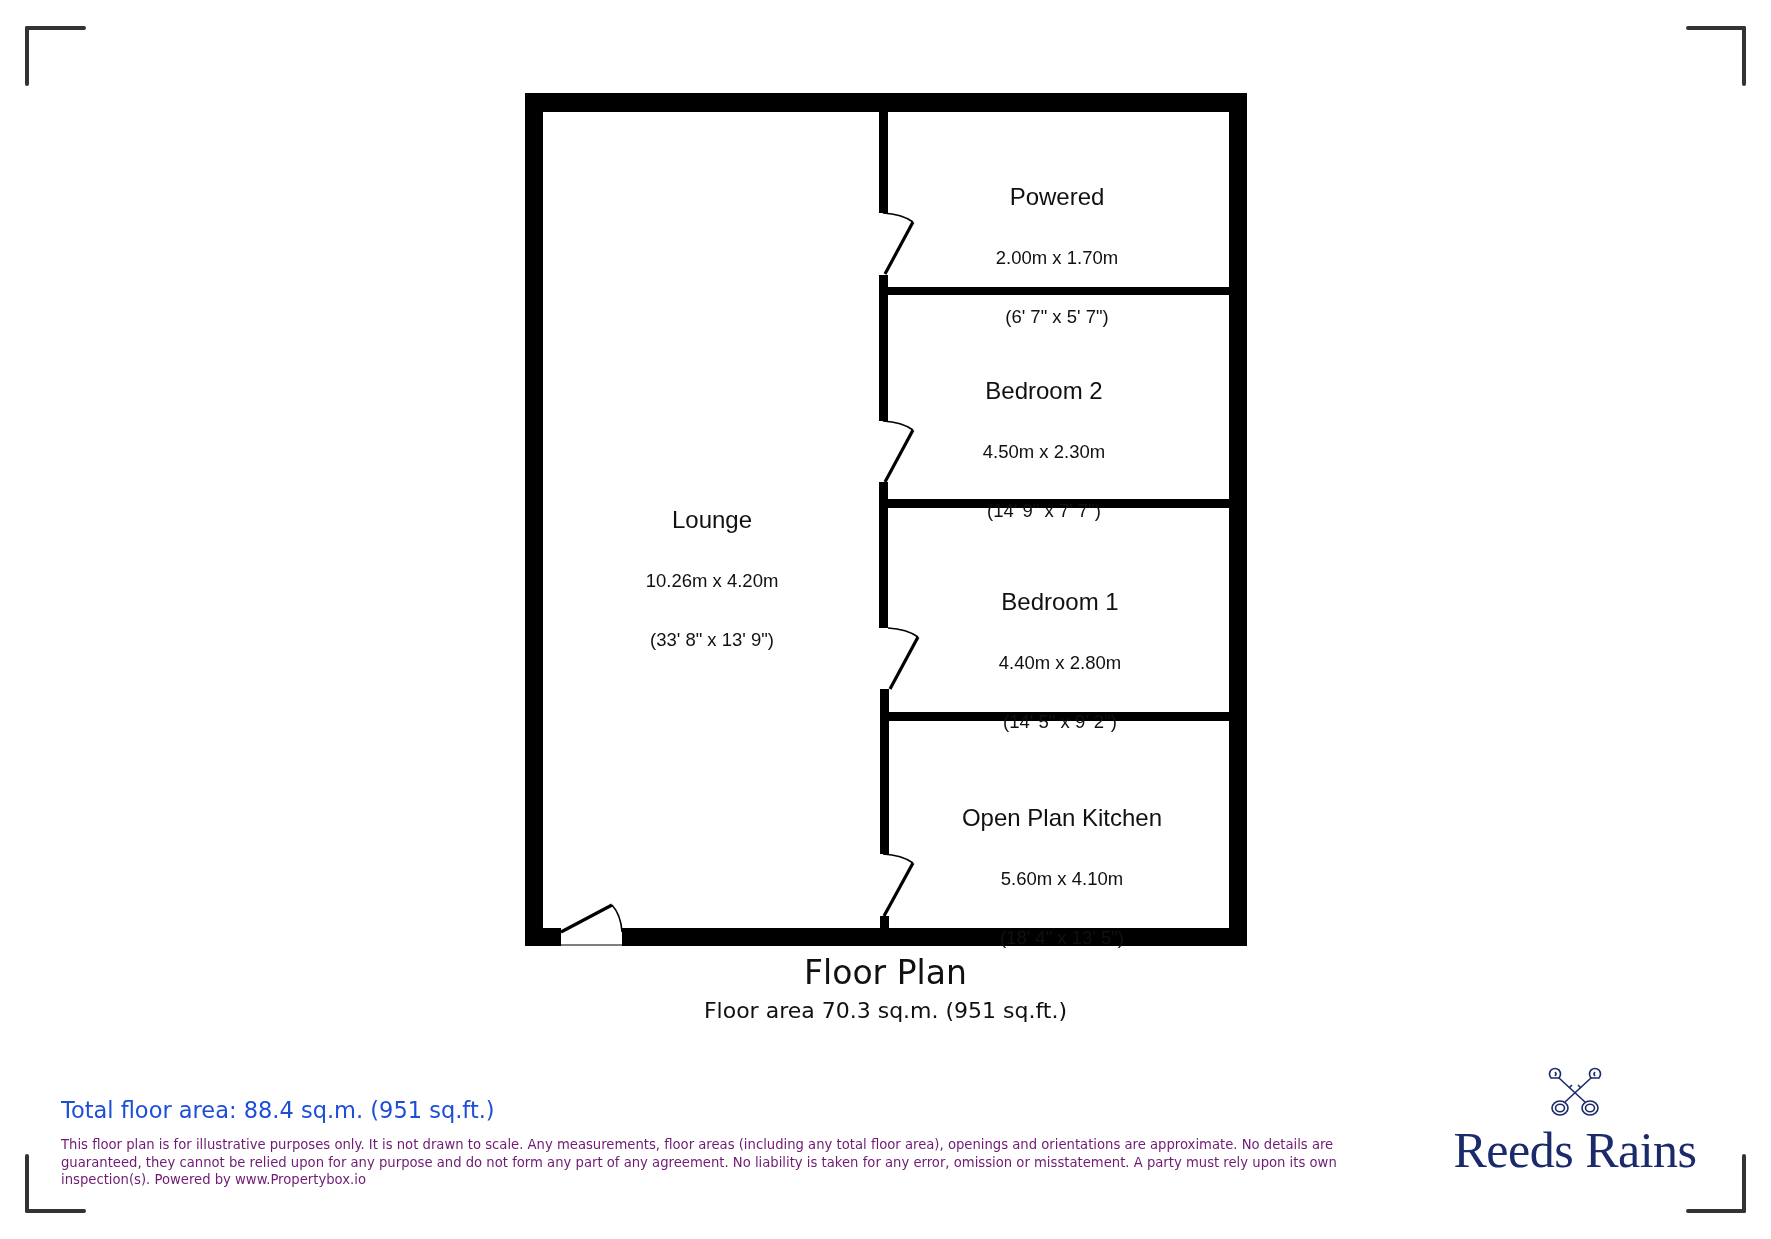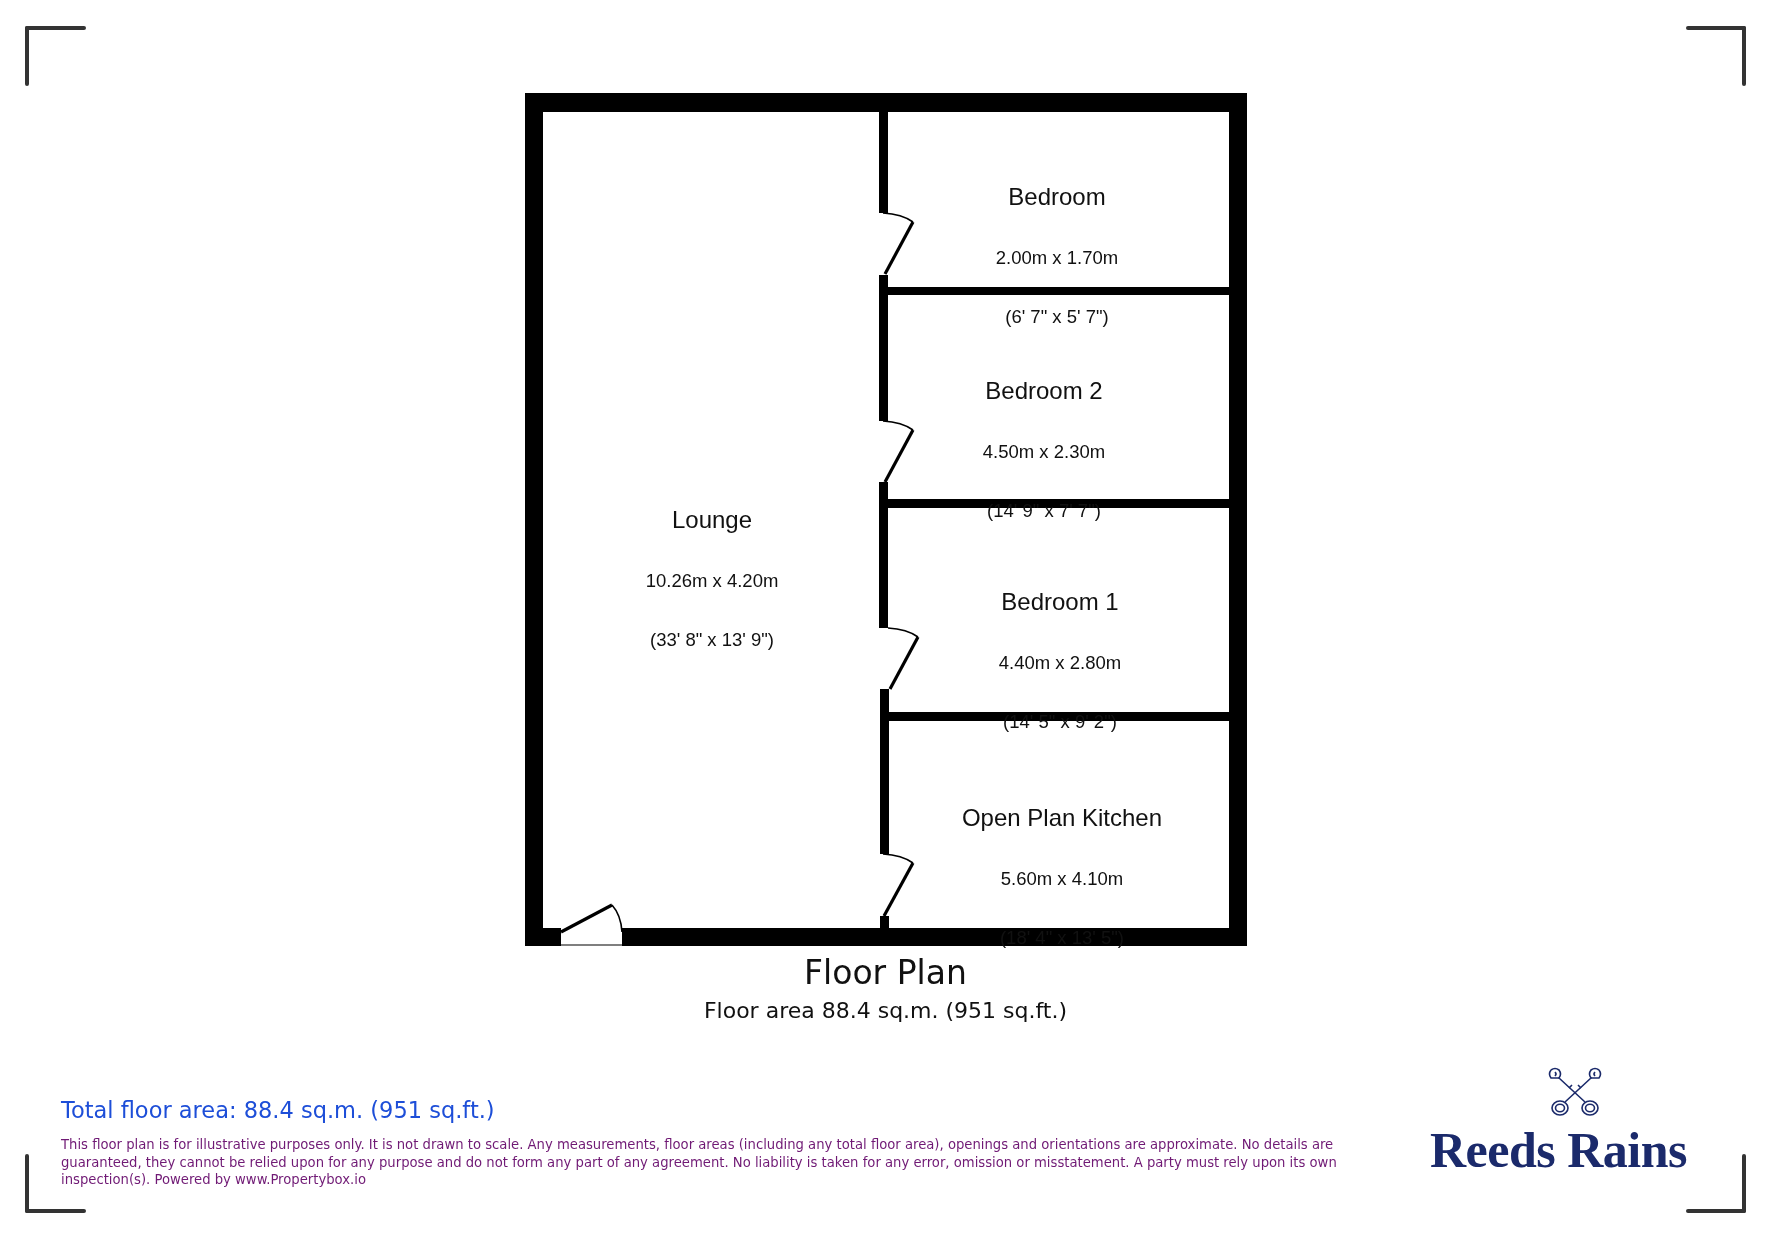--- a/index.html
+++ b/index.html
@@ -7,21 +7,21 @@
   .corner { position: absolute; background: #333333; border-radius: 2px; }
   #plan { position: absolute; left: 0; top: 0; }
   .room-label { position: absolute; text-align: center; font-family: "Liberation Sans", sans-serif; color: #111111; transform: translateX(-50%); white-space: nowrap; }
   .room-name { font-size: 24px; line-height: 27px; display: block; }
   .room-dim { font-size: 18.5px; line-height: 23px; display: block; margin-top: 36px; }
   .title { position: absolute; left: 0; width: 1771px; text-align: center; font-family: "DejaVu Sans", sans-serif; color: #111111; }
   .plan-title { top: 953px; font-size: 33px; }
   .plan-sub { top: 998px; font-size: 22px; }
   .total-area { position: absolute; left: 61px; top: 1090px; font-family: "DejaVu Sans", sans-serif; font-size: 22.5px; color: #1d4ed8; white-space: nowrap; margin-top: 7px; }
   .disclaimer { position: absolute; left: 61px; top: 1136px; width: 1320px; font-family: "DejaVu Sans", sans-serif; font-size: 13.2px; line-height: 17.5px; color: #701a75; }
-  .logo { position: absolute; left: 1430px; top: 1066px; width: 290px; text-align: left; font-weight: bold; }
+  .logo { position: absolute; left: 1430px; top: 1066px; width: 290px; text-align: center; }
   .logo-text { display: block; font-family: "Liberation Serif", serif; font-size: 50px; line-height: 56px; color: #1b2a6b; letter-spacing: -0.5px; margin-top: 4px; }
   .logo-icon { display: block; margin: 0 auto; }
 </style>
 </head>
 <body>
 
 <div class="corner" style="left:25px;top:26px;width:4px;height:60px;"></div>
 <div class="corner" style="left:25px;top:26px;width:61px;height:4px;"></div>
 <div class="corner" style="left:1742px;top:26px;width:4px;height:60px;"></div>
 <div class="corner" style="left:1686px;top:26px;width:60px;height:4px;"></div>
@@ -75,42 +75,42 @@
     <line x1="561" y1="945" x2="622" y2="945" stroke-width="1.4" stroke="#555555"></line>
   </g>
 </svg>
 
 <div class="room-label" style="left:712px;top:506px;">
   <span class="room-name">Lounge</span>
   <span class="room-dim">10.26m x 4.20m</span>
   <span class="room-dim">(33' 8" x 13' 9")</span>
 </div>
 <div class="room-label" style="left:1057px;top:183px;">
-  <span class="room-name">Bedroom</span>
+  <span class="room-name">Powered</span>
   <span class="room-dim">2.00m x 1.70m</span>
   <span class="room-dim">(6' 7" x 5' 7")</span>
 </div>
 <div class="room-label" style="left:1044px;top:377px;">
   <span class="room-name">Bedroom 2</span>
   <span class="room-dim">4.50m x 2.30m</span>
   <span class="room-dim">(14' 9" x 7' 7")</span>
 </div>
 <div class="room-label" style="left:1060px;top:588px;">
   <span class="room-name">Bedroom 1</span>
   <span class="room-dim">4.40m x 2.80m</span>
   <span class="room-dim">(14' 5" x 9' 2")</span>
 </div>
 <div class="room-label" style="left:1062px;top:804px;">
   <span class="room-name">Open Plan Kitchen</span>
   <span class="room-dim">5.60m x 4.10m</span>
   <span class="room-dim">(18' 4" x 13' 5")</span>
 </div>
 
 <div class="title plan-title">Floor Plan</div>
-<div class="title plan-sub">Floor area 88.4 sq.m. (951 sq.ft.)</div>
+<div class="title plan-sub">Floor area 70.3 sq.m. (951 sq.ft.)</div>
 
 <div class="total-area">Total floor area: 88.4 sq.m. (951 sq.ft.)</div>
 <div class="disclaimer">This floor plan is for illustrative purposes only. It is not drawn to scale. Any measurements, floor areas (including any total floor area), openings and orientations are approximate. No details are guaranteed, they cannot be relied upon for any purpose and do not form any part of any agreement. No liability is taken for any error, omission or misstatement. A party must rely upon its own inspection(s). Powered by www.Propertybox.io</div>
 
 <div class="logo">
   <svg class="logo-icon" width="56" height="52" viewBox="0 0 56 52" xmlns="http://www.w3.org/2000/svg">
     <g fill="none" stroke="#1b2a6b" stroke-width="1.6">
 
       <path d="M4 4 Q8 1 12 4 Q15 8 12 12 L38 36"></path>
       <path d="M4 4 Q1 8 4 12 L12 12"></path>

